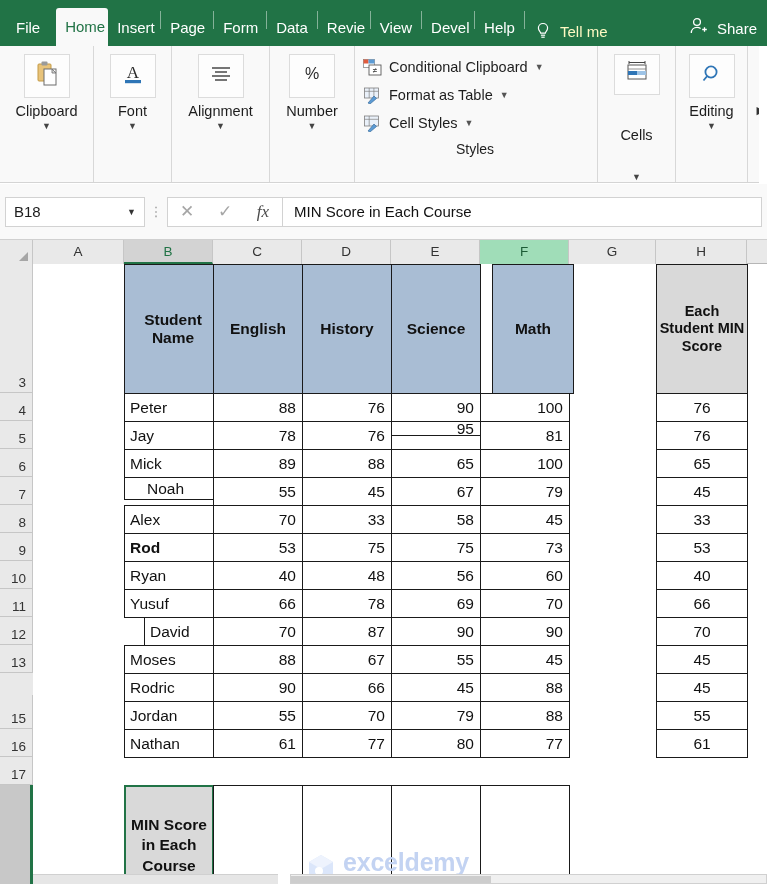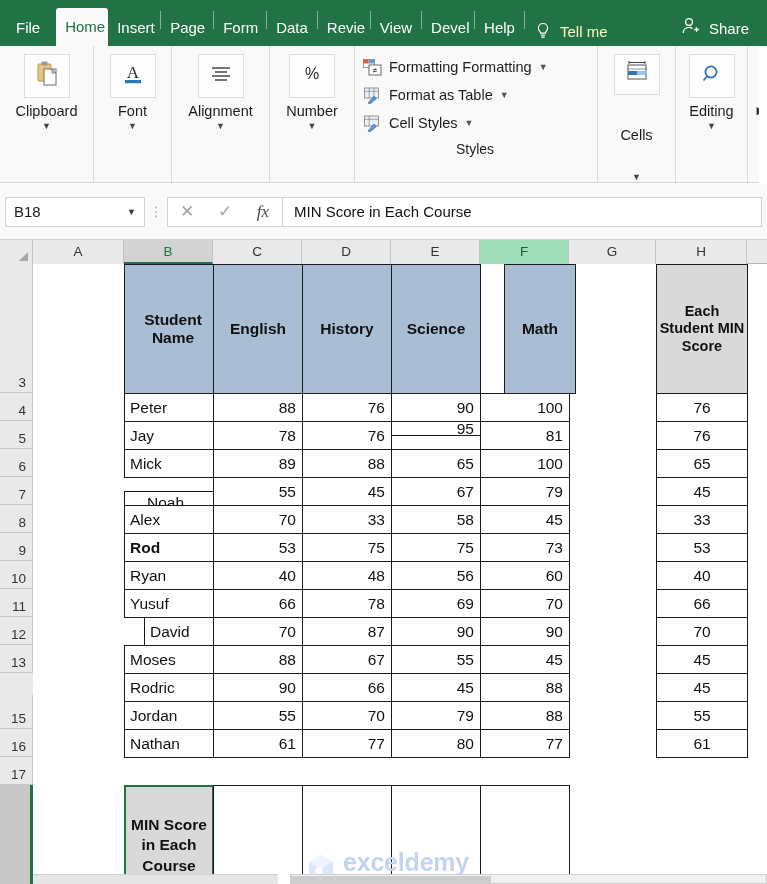--- a/index.html
+++ b/index.html
@@ -31,21 +31,21 @@
   .tab-sep {
     width: 1px; height: 18px; background: rgba(255,255,255,0.45);
     align-self: center; margin-bottom: 6px;
   }
   .tellme-wrap { display: flex; align-items: center; gap: 9px; margin-left: 10px; margin-bottom: 6px; }
   .bulb { width: 16px; height: 18px; position: relative; }
   .bulb svg { display:block; }
   .tellme { color: #fef9c3; font-size: 15px; white-space: nowrap; }
   .share-wrap {
     display: flex; align-items: center; gap: 6px;
-    margin-left: auto; margin-right: 18px; margin-bottom: 6px;
+    margin-left: auto; margin-right: 10px; margin-bottom: 6px;
   }
   .share-label { color: #fff; font-size: 15px; }
 
   
   .ribbon {
     position: absolute; left: 0; top: 46px; width: 767px; height: 137px;
     background: #f9f9f9; border-bottom: 1px solid #d4d4d4;
     display: flex; align-items: stretch;
   }
   .rgroup {
@@ -290,21 +290,21 @@
       <div class="style-row">
         <span class="mini-icon">
           <svg width="19" height="17" viewBox="0 0 19 17">
             <rect x="0.5" y="0.5" width="11" height="8" fill="#ffffff" stroke="#8a8a8a" stroke-width="0.8"></rect>
             <rect x="0.5" y="0.5" width="5" height="4" fill="#e05c3e"></rect>
             <rect x="5.5" y="0.5" width="6" height="4" fill="#5b9bd5"></rect>
             <rect x="6" y="6" width="12" height="10" fill="#fff" stroke="#5a5a5a" stroke-width="0.9"></rect>
             <text x="12" y="14" font-size="8" text-anchor="middle" fill="#333" font-family="Liberation Sans, sans-serif">≠</text>
           </svg>
         </span>
-        <span class="stxt">Formatting Formatting</span>
+        <span class="stxt">Conditional Clipboard</span>
         <span class="scaret">▼</span>
       </div>
       <div class="style-row">
         <span class="mini-icon">
           <svg width="19" height="17" viewBox="0 0 19 17">
             <rect x="1.5" y="1" width="14" height="10" fill="#eaf1fa" stroke="#7f7f7f" stroke-width="0.8"></rect>
             <line x1="1.5" y1="4.3" x2="15.5" y2="4.3" stroke="#7f7f7f" stroke-width="0.7"></line>
             <line x1="6.2" y1="1" x2="6.2" y2="11" stroke="#7f7f7f" stroke-width="0.7"></line>
             <line x1="10.9" y1="1" x2="10.9" y2="11" stroke="#7f7f7f" stroke-width="0.7"></line>
             <path d="M5 16 L11 9 l2.5 2.5 L7 17 z" fill="#5b9bd5" stroke="#3d6f9e" stroke-width="0.7"></path>
@@ -439,21 +439,21 @@
         </div>
       <div class="rowcell sel" style="top:521px; height:121px;"></div>
     </div>
 
     <div class="sheet">
 
       <div class="tcell bordered hdr" style="left:91px;  top:0px; width:90px;  height:130px;padding-left:8px;">Student Name</div>
       <div class="tcell bordered hdr" style="left:269px; top:0px; width:90px;  height:130px;">History</div>
       <div class="tcell bordered hdr" style="left:180px; top:0px; width:90px;  height:130px;">English</div>
       <div class="tcell bordered hdr" style="left:358px; top:0px; width:90px;  height:130px;">Science</div>
-      <div class="tcell bordered hdr" style="left:471px; top:0px; width:72px;  height:130px;">Math</div>
+      <div class="tcell bordered hdr" style="left:459px; top:0px; width:82px;  height:130px;">Math</div>
       <div class="tcell bordered hdr-gray" style="left:623px; top:0px; width:92px; height:130px; font-size:14.5px;">Each Student MIN Score</div>
 
       <div>
 
         <div class="tcell bordered name" style="left:91px;  top:129px; width:90px; height:29px;">Peter</div>
         <div class="tcell bordered num" style="left:180px; top:129px; width:90px; height:29px;">88</div>
         <div class="tcell bordered num" style="left:269px; top:129px; width:90px; height:29px;">76</div>
         <div class="tcell bordered num" style="left:358px; top:129px; width:90px; height:29px;">90</div>
         <div class="tcell bordered num" style="left:447px; top:129px; width:90px; height:29px;">100</div>
         <div class="tcell bordered ctr" style="left:623px; top:129px; width:92px; height:29px;">76</div>
@@ -465,21 +465,21 @@
         <div class="tcell bordered num" style="left:447px; top:157px; width:90px; height:29px;">81</div>
         <div class="tcell bordered ctr" style="left:623px; top:157px; width:92px; height:29px;">76</div>
 
         <div class="tcell bordered name" style="left:91px;  top:185px; width:90px; height:29px;">Mick</div>
         <div class="tcell bordered num" style="left:180px; top:185px; width:90px; height:29px;">89</div>
         <div class="tcell bordered num" style="left:269px; top:185px; width:90px; height:29px;">88</div>
         <div class="tcell bordered num" style="left:358px; top:185px; width:90px; height:29px;">65</div>
         <div class="tcell bordered num" style="left:447px; top:185px; width:90px; height:29px;">100</div>
         <div class="tcell bordered ctr" style="left:623px; top:185px; width:92px; height:29px;">65</div>
 
-        <div class="tcell bordered name" style="left:91px;  top:227px; width:90px; height:23px;padding-left:22px;">Noah</div>
+        <div class="tcell bordered name" style="left:91px;  top:213px; width:90px; height:23px;padding-left:22px;">Noah</div>
         <div class="tcell bordered num" style="left:180px; top:213px; width:90px; height:29px;">55</div>
         <div class="tcell bordered num" style="left:269px; top:213px; width:90px; height:29px;">45</div>
         <div class="tcell bordered num" style="left:358px; top:213px; width:90px; height:29px;">67</div>
         <div class="tcell bordered num" style="left:447px; top:213px; width:90px; height:29px;">79</div>
         <div class="tcell bordered ctr" style="left:623px; top:213px; width:92px; height:29px;">45</div>
 
         <div class="tcell bordered name" style="left:91px;  top:241px; width:90px; height:29px;">Alex</div>
         <div class="tcell bordered num" style="left:180px; top:241px; width:90px; height:29px;">70</div>
         <div class="tcell bordered num" style="left:269px; top:241px; width:90px; height:29px;">33</div>
         <div class="tcell bordered num" style="left:358px; top:241px; width:90px; height:29px;">58</div>

